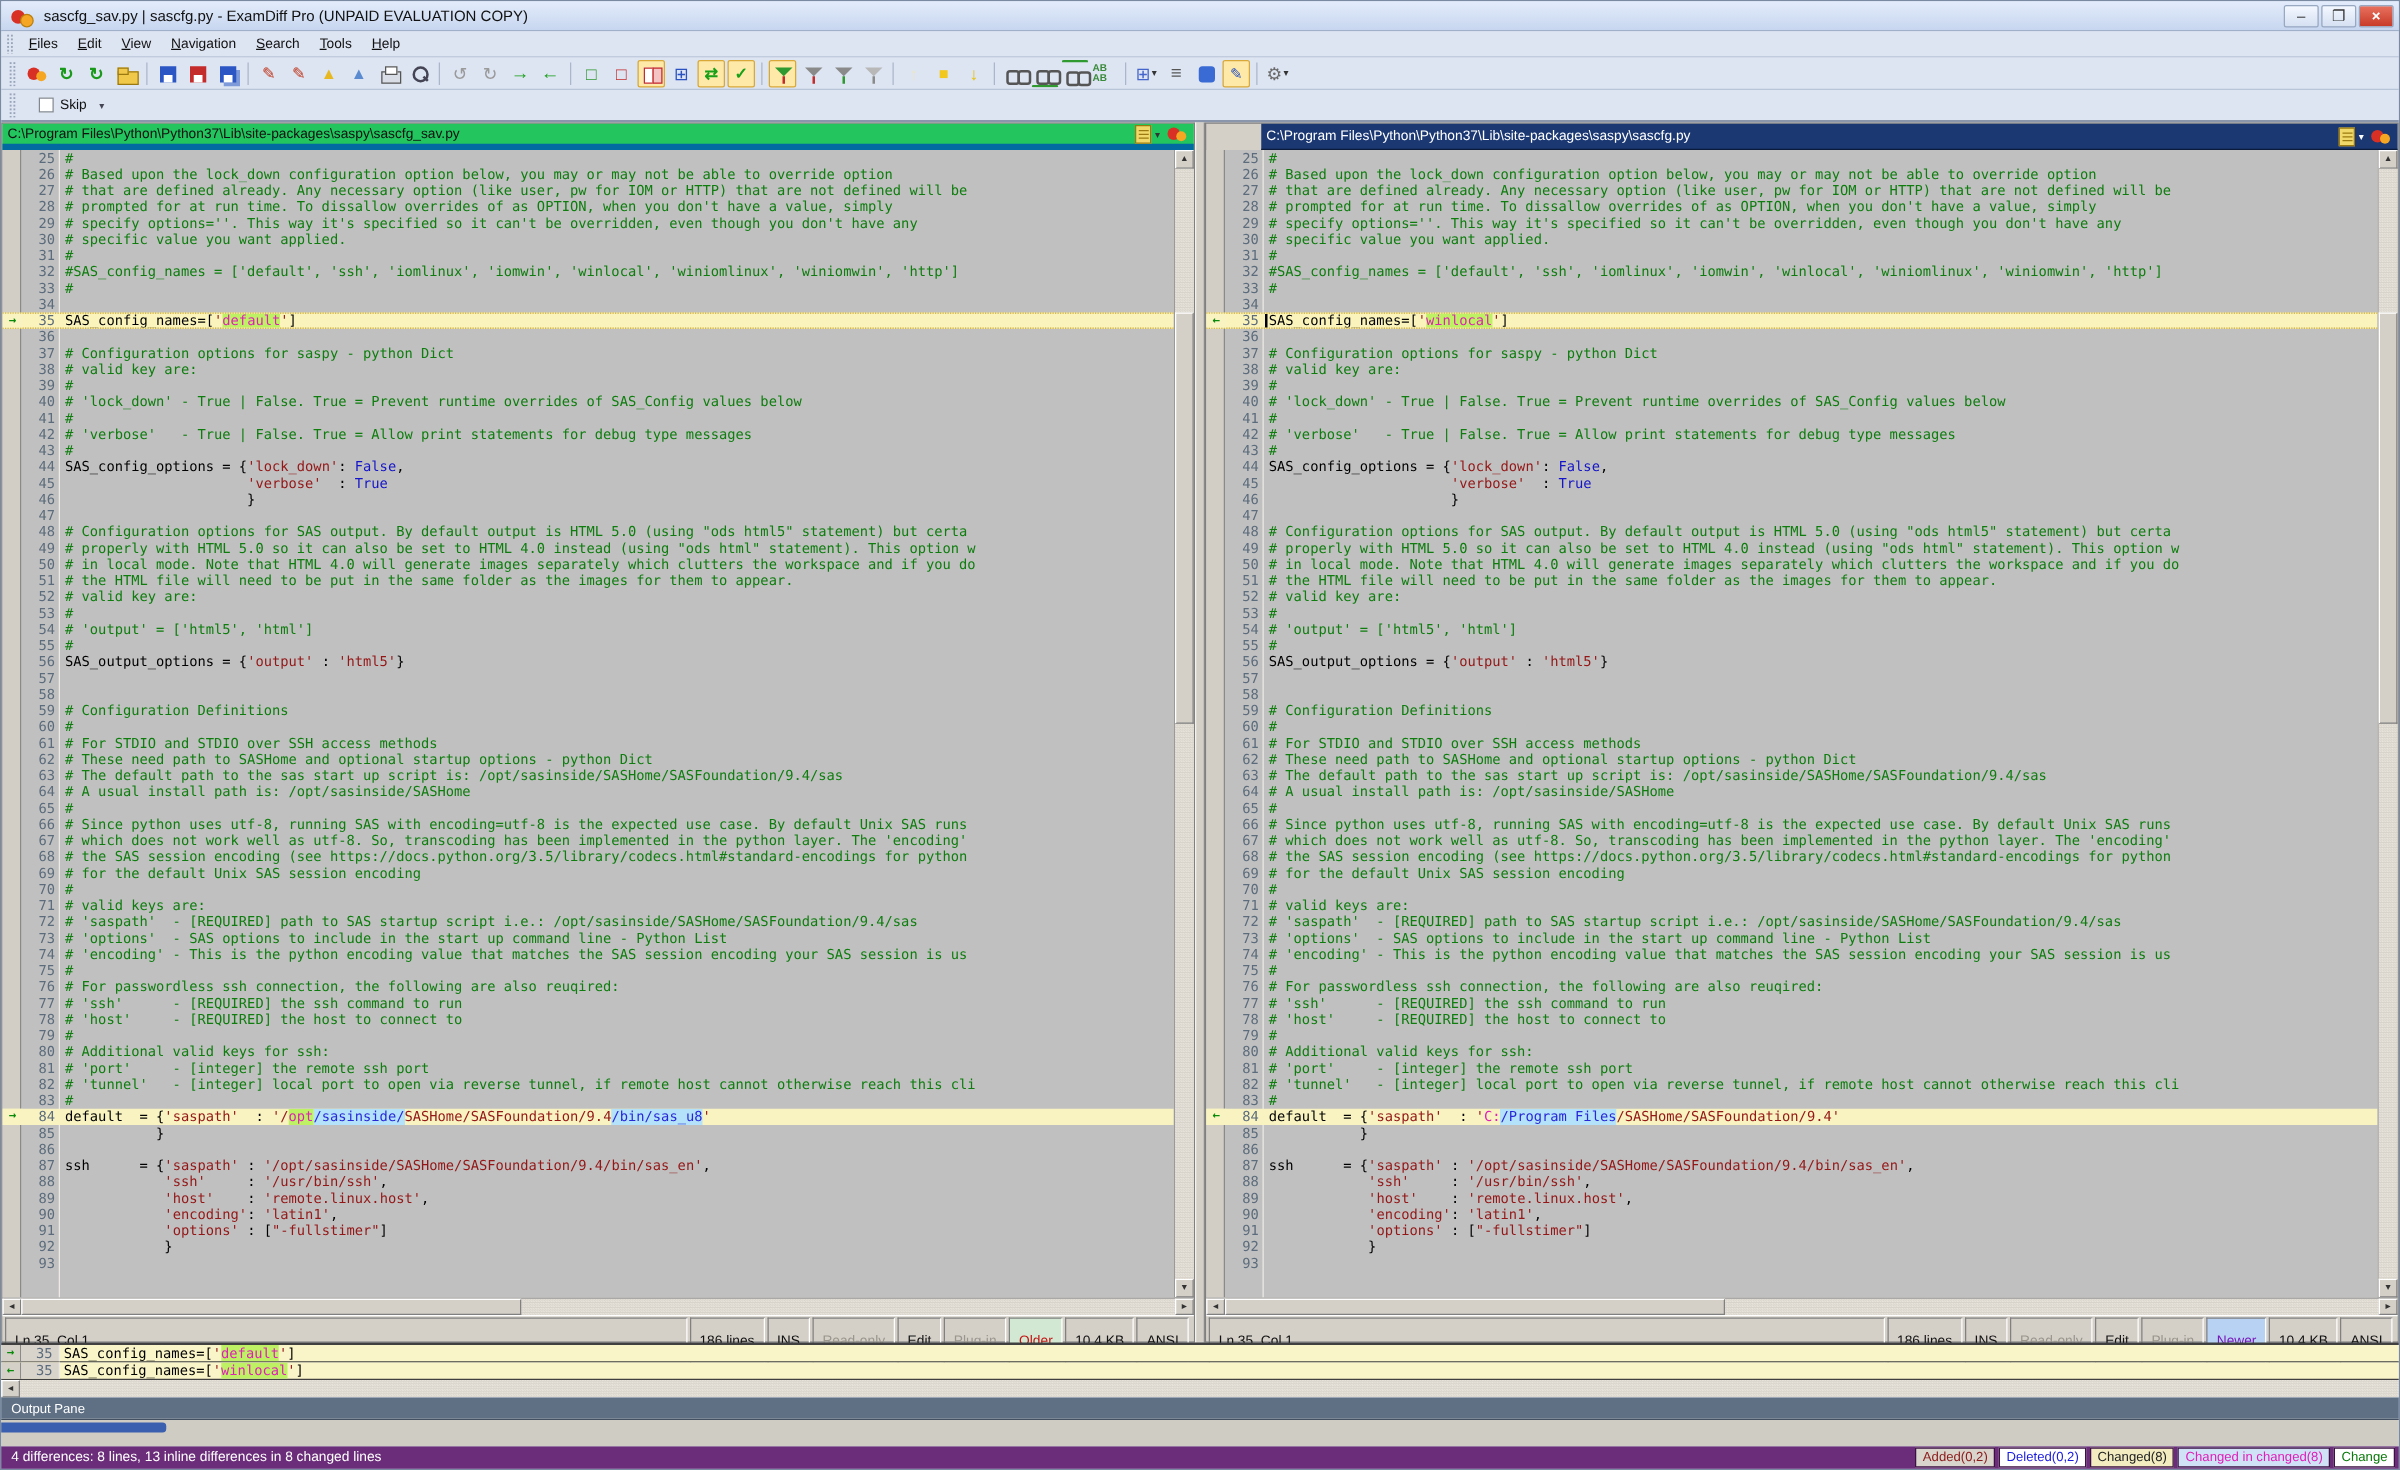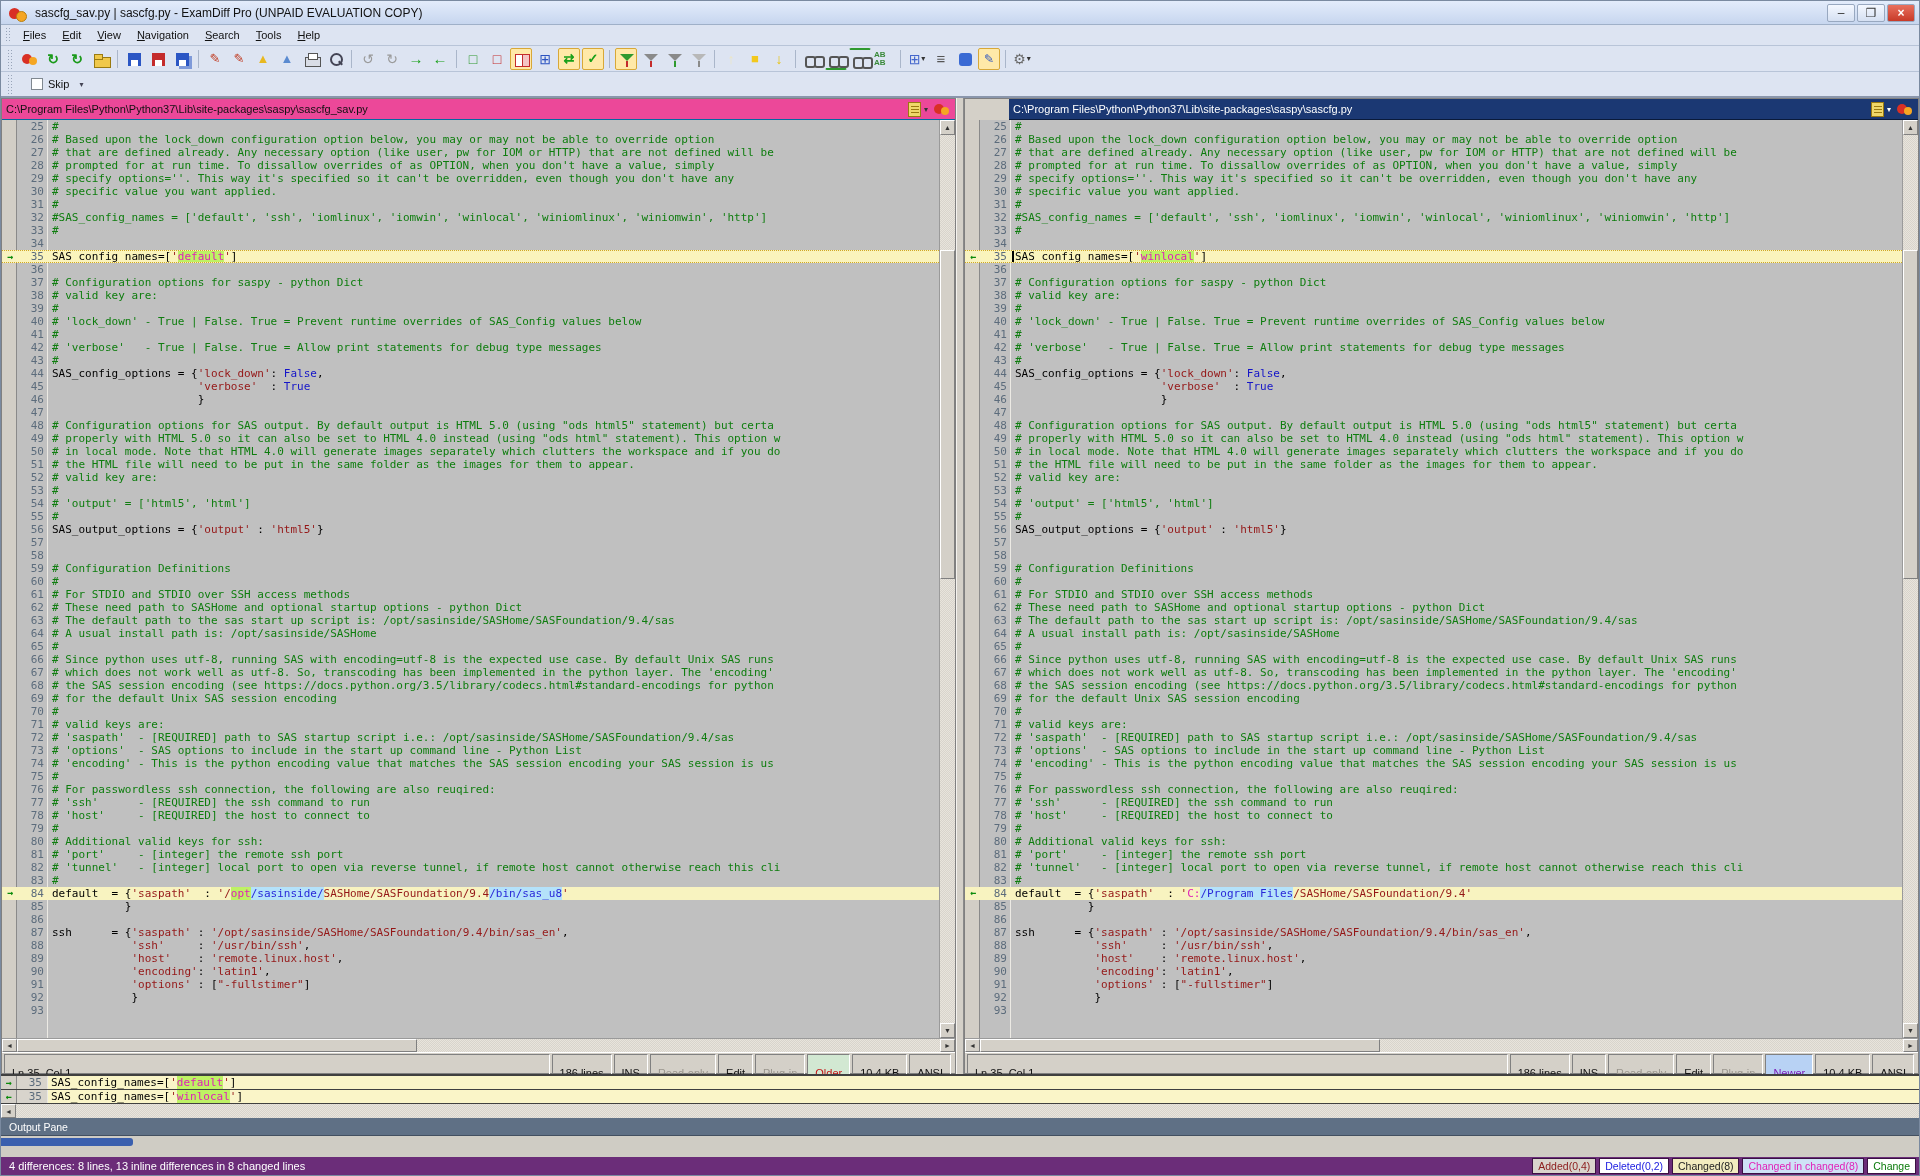--- a/index.html
+++ b/index.html
@@ -86,21 +86,21 @@
   .skip-wrap { display:flex; align-items:center; margin-left:14px;justify-content:space-between; }
   .skip-box { width:12px; height:12px; background:#fff; border:1px solid #808890; margin-right:5px; }
   .skip-label { color:#111; }
   .chev { margin-left:10px; font-size:8px; color:#445; }
 
   
   .main { flex:1; display:flex; min-height:0; background:#d4d0c8; }
   .pane { flex:1; display:flex; flex-direction:column; min-width:0; border:1px solid #808080; }
   .splitter { flex:0 0 8px; background:#d4d0c8; border-left:1px solid #f4f2ee; border-right:1px solid #8a8a8a; }
   .pane-header { height:21px; flex:0 0 21px; display:flex; align-items:center; padding:0 4px; font-size:11px; }
-  .pane-header.inactive { background:#ec4899; color:#111; border-bottom:1px solid #0369a1; }
+  .pane-header.inactive { background:#22c55e; color:#111; border-bottom:5px solid #0369a1; }
   .pane-header.active { background:#1b3873; color:#fff; border-bottom:1px solid #0a1a3a;margin-left:44px; }
   .ph-text { flex:1; white-space:nowrap; overflow:hidden; }
   .ph-icon-doc { width:13px; height:15px; background:#f0d86a; border:1px solid #9a7a10; position:relative; margin-right:2px; }
   .ph-icon-doc::before { content:""; position:absolute; left:2px; top:3px; width:8px; height:1px; background:#9a7a10; box-shadow:0 3px 0 #9a7a10, 0 6px 0 #9a7a10; }
   .ph-dd { font-size:8px; margin:0 6px 0 1px; }
   .ph-apples { width:17px; height:15px; position:relative; }
   .ph-apples::before { content:""; position:absolute; left:0; top:2px; width:10px; height:10px; border-radius:50%; background:#d93025; }
   .ph-apples::after { content:""; position:absolute; left:7px; top:5px; width:8px; height:8px; border-radius:50%; background:#f5a623; }
   .pane-header.inactive .ph-dd { color:#333; } .pane-header.active .ph-dd { color:#fff; }
 
@@ -497,21 +497,21 @@
   <div class="output-header">
     <span>Output Pane</span>
   </div>
   <div class="output-body">
     <div class="output-tab"></div>
   </div>
 
   <div class="statusbar">
     <div class="sb-summary">4 differences: 8 lines, 13 inline differences in 8 changed lines</div>
     <div id="badges" style="display:flex;align-items:center">
-        <span class="badge added">Added(0,4)</span>
+        <span class="badge added">Added(0,2)</span>
         <span class="badge deleted">Deleted(0,2)</span>
         <span class="badge changed">Changed(8)</span>
         <span class="badge chinch">Changed in changed(8)</span>
         <span class="badge ignored">Change</span>
       </div>
   </div>
 
 </div>
 
 </body></html>

